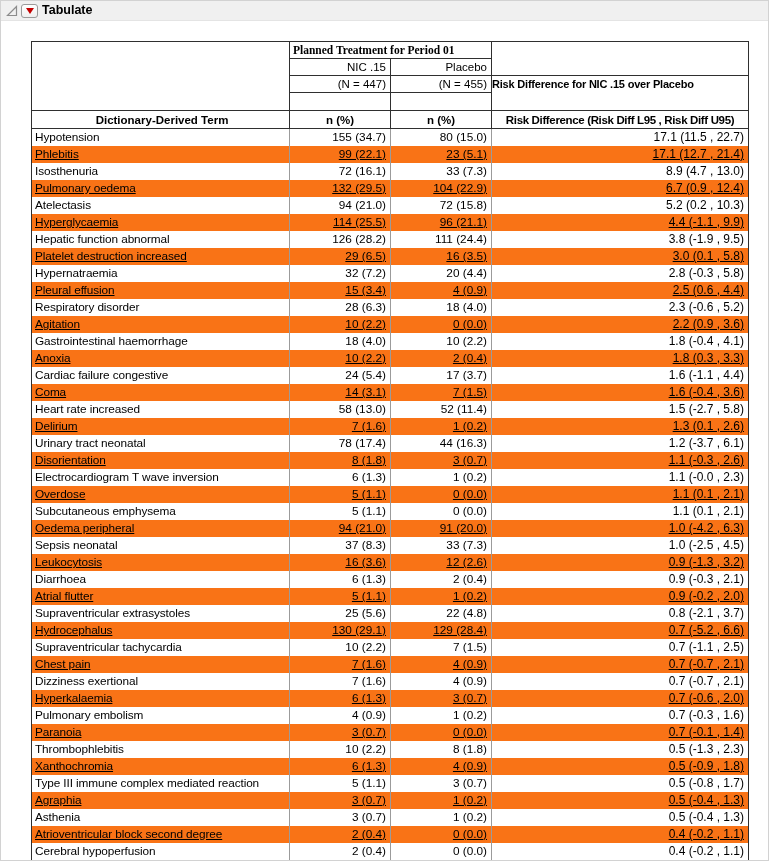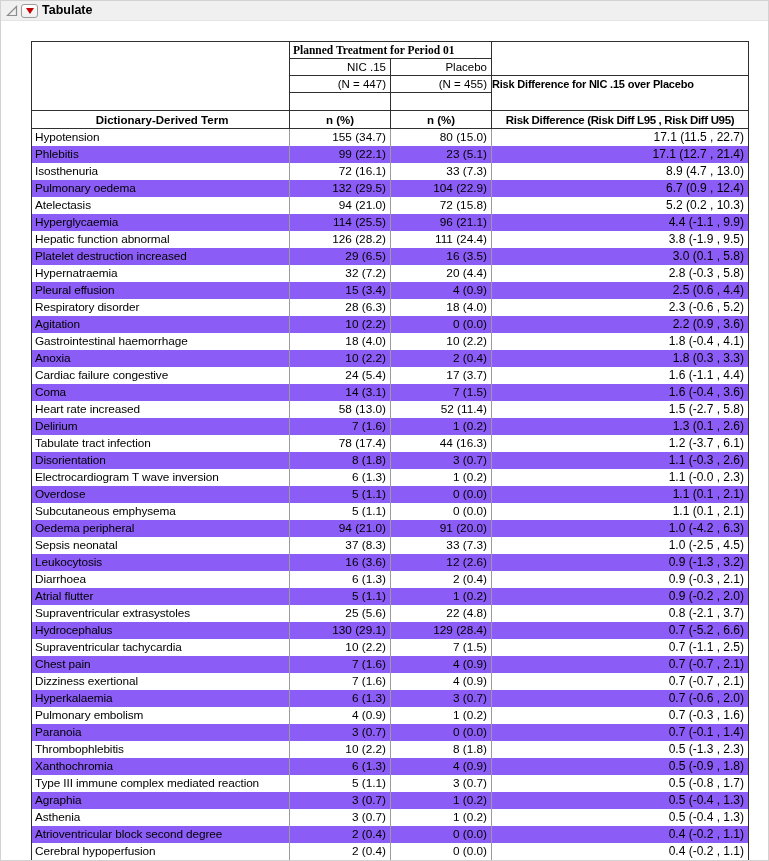--- a/index.html
+++ b/index.html
@@ -42,21 +42,21 @@
           padding-right:4px;vertical-align:top;line-height:15px;padding-top:1px;}
   tr.hrE th{
     height:17px;font-weight:bold;font-size:11.5px;
     border-top:1px solid #2f2f2f;border-bottom:1px solid #2f2f2f;
   }
   .th-term{text-align:center;padding-left:3px;border-right:1px solid #2f2f2f;}
   .th-stat{text-align:center;border-right:1px solid #2f2f2f;}
   .th-risk{text-align:center;font-size:11px;letter-spacing:-0.35px;}
   
   tbody.data tr{height:17px;}
-  tbody.data tr.stripe{background:#8b5cf6;}
+  tbody.data tr.stripe{background:#f97316;text-decoration:underline;}
   td.td-term{text-align:left;padding-left:3px;border-right:1px solid #9b9b9b;font-size:11.8px;letter-spacing:-0.1px;}
   td.td-num{text-align:right;padding-right:4px;border-right:1px solid #9b9b9b;font-size:11.8px;}
   td.td-risk{text-align:right;padding-right:4px;font-size:12px;}
 </style>
 </head>
 <body>
 
 <div class="screen">
 
   <div class="titlebar">
@@ -208,21 +208,21 @@
             <td class="td-num">52 (11.4)</td>
             <td class="td-risk">1.5 (-2.7 , 5.8)</td>
           </tr>
           <tr class="stripe">
             <td class="td-term">Delirium</td>
             <td class="td-num">7 (1.6)</td>
             <td class="td-num">1 (0.2)</td>
             <td class="td-risk">1.3 (0.1 , 2.6)</td>
           </tr>
           <tr>
-            <td class="td-term">Tabulate tract infection</td>
+            <td class="td-term">Urinary tract neonatal</td>
             <td class="td-num">78 (17.4)</td>
             <td class="td-num">44 (16.3)</td>
             <td class="td-risk">1.2 (-3.7 , 6.1)</td>
           </tr>
           <tr class="stripe">
             <td class="td-term">Disorientation</td>
             <td class="td-num">8 (1.8)</td>
             <td class="td-num">3 (0.7)</td>
             <td class="td-risk">1.1 (-0.3 , 2.6)</td>
           </tr>

